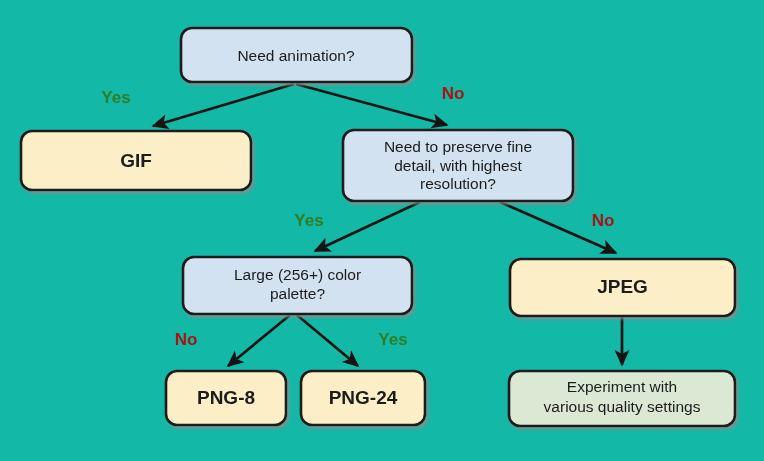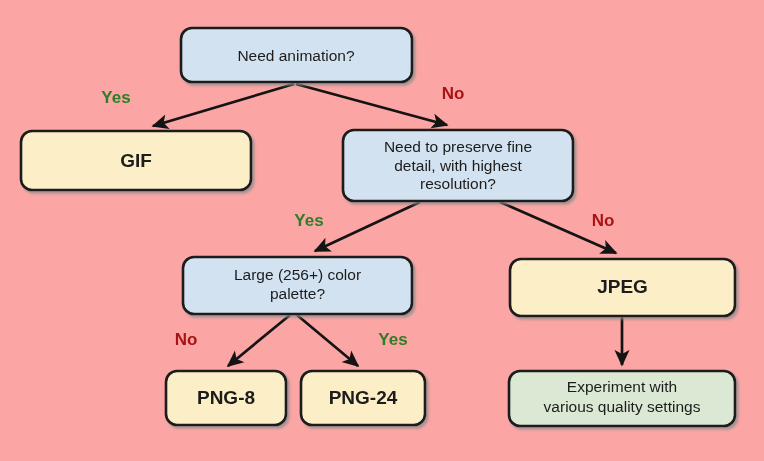--- a/index.html
+++ b/index.html
@@ -10,21 +10,21 @@
   body {
     width: 764px;
     height: 461px;
     font-family: "Liberation Sans", sans-serif;
     overflow: hidden;
   }
   #flowchart-root {
     position: relative;
     width: 764px;
     height: 461px;
-    background: #fca5a5;
+    background: #14b8a6;
   }
   svg.chart-canvas {
     display: block;
     width: 764px;
     height: 461px;
   }
   .node-shape {
     stroke: #1a1a1a;
     stroke-width: 2.6;
   }

